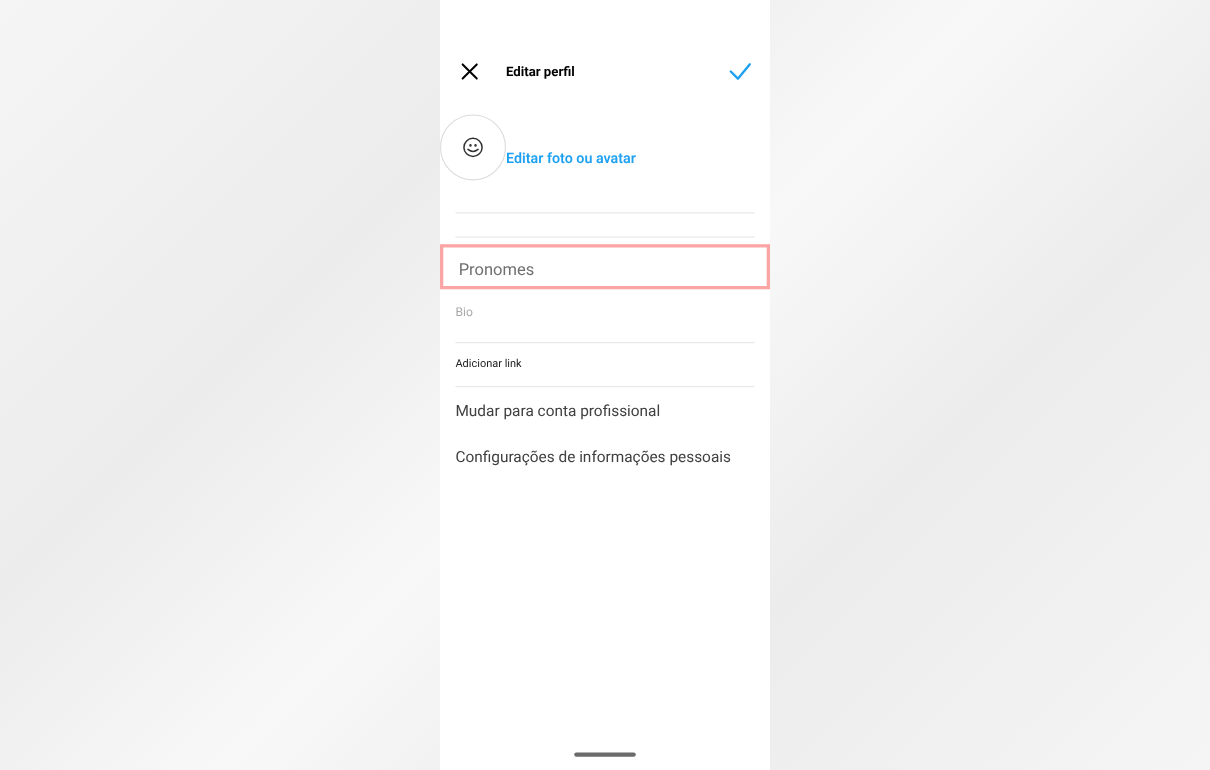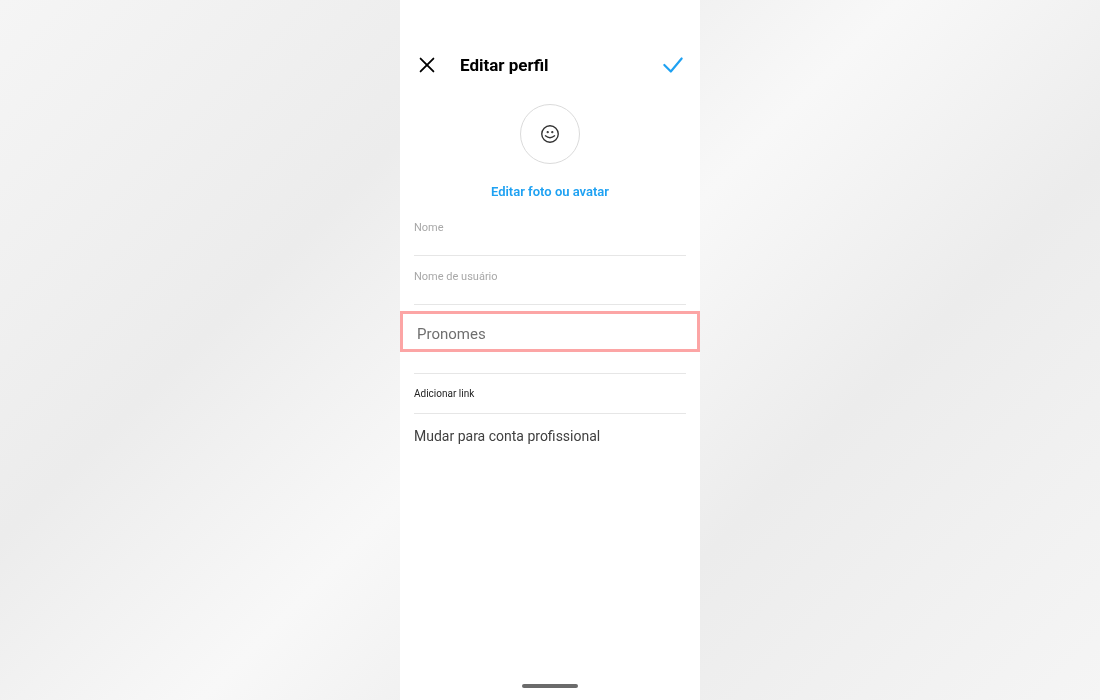--- a/index.html
+++ b/index.html
@@ -28,37 +28,37 @@
     }
     .close-btn {
       width: 30px;
       height: 30px;
       display: flex;
       align-items: center;
       justify-content: center;
       cursor: pointer;
     }
     .header-title {
-      font-size: 17px;
+      font-size: 12px;
       font-weight: 700;
       color: #000000;
       margin-left: 18px;
       flex: 1;
     }
     .confirm-btn {
       width: 30px;
       height: 30px;
       display: flex;
       align-items: center;
       justify-content: center;
       cursor: pointer;
     }
     .avatar-section {
       display: flex;
-      flex-direction: column;
+      flex-direction: row;
       align-items: center;
       padding: 14px 0 8px 0;
     }
     .avatar-circle {
       width: 60px;
       height: 60px;
       border: 1px solid #dbdbdb;
       border-radius: 50%;
       display: flex;
       align-items: center;
@@ -153,38 +153,38 @@
         <circle cx="9.5" cy="10" r="0.5" fill="#333"></circle>
         <circle cx="14.5" cy="10" r="0.5" fill="#333"></circle>
       </svg>
     </div>
     <div class="edit-photo-link">Editar foto ou avatar</div>
   </div>
 
   <div class="form">
 
     <div class="field">
-      <span class="field-label">Nome</span>
       <div class="field-input-line"></div>
     </div>
 
     <div class="field">
-      <span class="field-label">Nome de usuário</span>
       <div class="field-input-line"></div>
     </div>
 
     <div class="pronomes-box">
       <span class="pronomes-label">Pronomes</span>
     </div>
 
     <div class="field">
+      <span class="field-label">Bio</span>
       <div class="field-input-line"></div>
     </div>
 
     <div class="add-link-row">Adicionar link</div>
 
     <span class="option-link">Mudar para conta profissional</span>
+    <span class="option-link">Configurações de informações pessoais</span>
 
   </div>
 
   <div class="home-indicator"></div>
 
 </div>
 
 </body></html>

